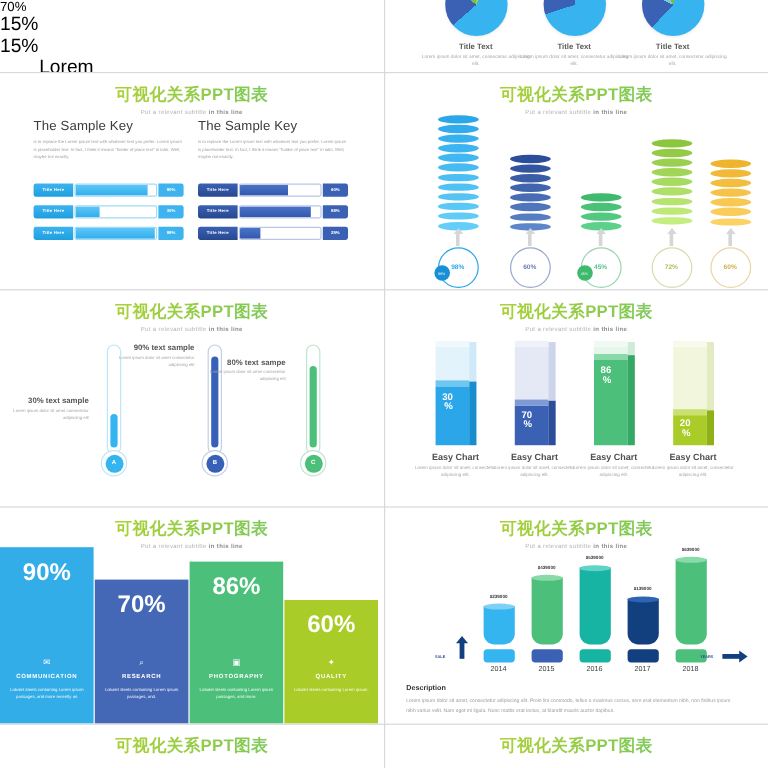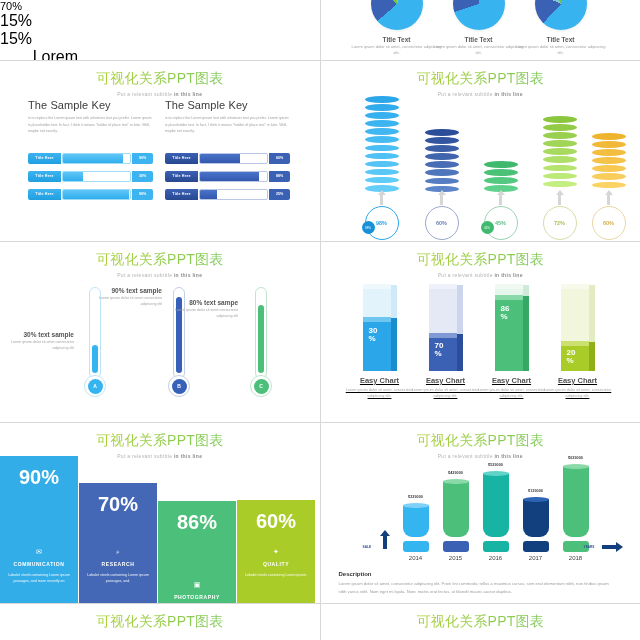--- a/index.html
+++ b/index.html
@@ -10,21 +10,21 @@
   
   .grid { position:absolute; left:0; top:0; width:640px; height:640px;
           display:grid; grid-template-columns:1fr 1fr;
           grid-auto-rows:180px; gap:1px 1px; background:#d8d8d8; }
   .panel { position:relative; background:#ffffff; overflow:hidden; }
   .panel.first-row { height:60px; }
 
   
   .grid { grid-template-rows:60px 180px 180px 180px 1fr; }
 
-  .slide-title { text-align:center; font-size:14px; font-weight:normal;
+  .slide-title { text-align:center; font-size:14px; font-weight:bold;
                  letter-spacing:.2px; margin-top:9px;
                  background:linear-gradient(90deg,#c3d92e 0%,#a5cf3a 35%,#7ec95a 70%,#66c48a 100%);
                  -webkit-background-clip:text; background-clip:text; color:transparent; }
   .slide-sub { text-align:center; font-size:5px; color:#b2b2b2; margin-top:3px;
                letter-spacing:.3px; }
   .slide-sub b { color:#8d8d8d; }
   .arwR { border-width:4px 0 4px 7px; border-color:transparent transparent transparent #bcd96e; }
   .arwL { border-width:4px 7px 4px 0; border-color:transparent #7fd0ef transparent transparent; }
 
   
@@ -83,22 +83,22 @@
   .thcal { position:absolute; width:66px; }
   .thcal .t { font-size:6.5px; color:#555; font-weight:bold;}
   .thcal .d { font-size:3.6px; color:#a5a5a5; line-height:1.7; margin-top:1px;}
 
   
   .bar3d { position:absolute; width:34px; }
   .b3-ghost { position:absolute; left:0; width:28px; }
   .b3-side  { position:absolute; width:6px; }
   .b3-top   { position:absolute; width:28px; height:5px; }
   .b3-val { position:absolute; color:#fff; font-size:8px; font-weight:bold;
-            text-align:left; line-height:1.05; }
-  .b3cap { position:absolute; width:76px; text-align:center;text-decoration:underline;}
+            text-align:right; line-height:1.05; }
+  .b3cap { position:absolute; width:76px; text-align:center;}
   .b3cap .t{font-size:7.5px;color:#4f4f4f;font-weight:bold;}
   .b3cap .d{font-size:3.8px;color:#a7a7a7;line-height:1.6;margin-top:2px;}
 
   
   .bigcol { position:absolute; bottom:0; width:78px; color:#fff; }
   .bigcol .v { position:absolute; top:10px; width:100%; text-align:center;
                font-size:20px; font-weight:bold; }
   .bigcol .ic{ position:absolute; width:100%; text-align:center; font-size:7px; }
   .bigcol .n { position:absolute; width:100%; text-align:center; font-size:5px;
                font-weight:bold; letter-spacing:.6px; }
@@ -435,21 +435,21 @@
       <div class="d" style="top:116px;">Lobalet steels containing Lorem
 ipsum passages, and more recently on</div>
     </div>
     <div class="bigcol" style="left:79px;height:120px;background:#4468b6;">
       <div class="v">70%</div>
       <div class="ic" style="top:65px;">⌕</div>
       <div class="n" style="top:78px;">RESEARCH</div>
       <div class="d" style="top:89px;">Lobalet steels containing Lorem
 ipsum passages, and.</div>
     </div>
-    <div class="bigcol" style="left:158px;height:102px;background:#4cc07a;">
+    <div class="bigcol" style="left:158px;height:135px;background:#4cc07a;">
       <div class="v">86%</div>
       <div class="ic" style="top:80px;">▣</div>
       <div class="n" style="top:93px;">PHOTOGRAPHY</div>
       <div class="d" style="top:104px;">Lobalet steels containing Lorem
 ipsum passages, and more.</div>
     </div>
     <div class="bigcol" style="left:237px;height:103px;background:#a9cc28;">
       <div class="v">60%</div>
       <div class="ic" style="top:48px;">✦</div>
       <div class="n" style="top:61px;">QUALITY</div>

